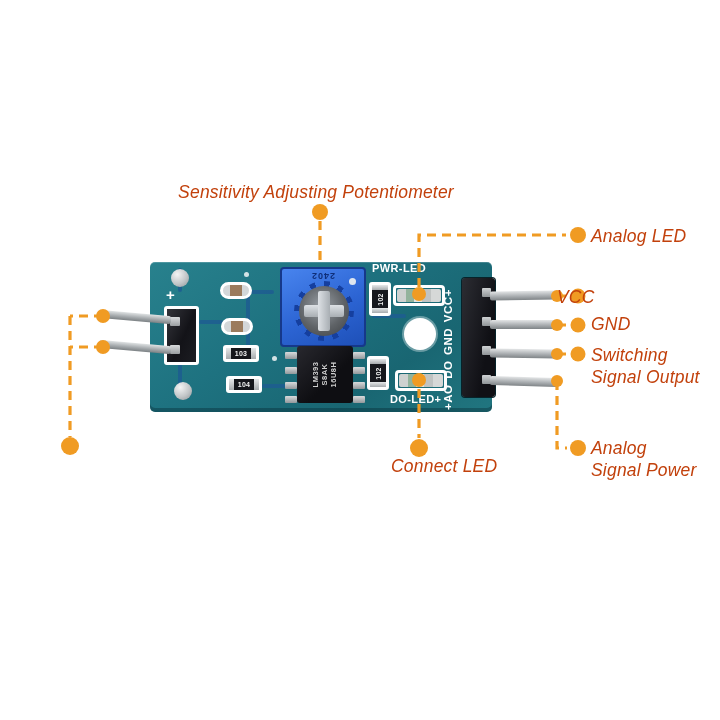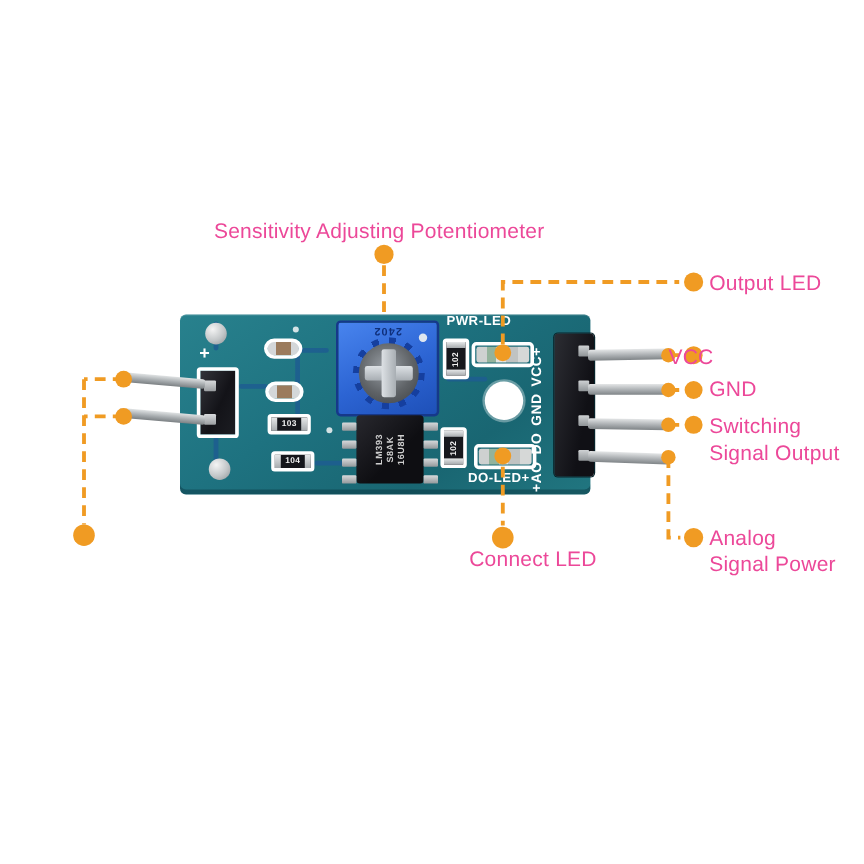--- a/index.html
+++ b/index.html
@@ -2,22 +2,22 @@
 <html><head>
 <meta charset="utf-8">
 <style>
   html,body{margin:0;padding:0;background:#ffffff;}
   .canvas{
     position:relative;width:720px;height:720px;background:#ffffff;overflow:hidden;
     font-family:"Liberation Sans", sans-serif;
   }
   
   .ann-label{
-    position:absolute;color:#ec4899;font-size:17.5px;line-height:22px;
-    white-space:pre-line;letter-spacing:.2px;z-index:11;
+    position:absolute;color:#c2410c;font-size:17.5px;line-height:22px;
+    white-space:pre-line;letter-spacing:.2px;z-index:11;font-style:italic;
   }
   .ann-center{text-align:center;}
   
   .pcb{
     position:absolute;left:150px;top:262px;width:342px;height:150px;
     background:linear-gradient(145deg,#28818d 0%,#1e7280 40%,#196672 72%,#217680 100%);
     border-radius:5px;z-index:1;
     box-shadow:inset 0 -4px 0 rgba(0,20,30,.30), inset 0 1px 0 rgba(255,255,255,.18);
   }
   .trace{position:absolute;background:#1d5d90;opacity:.85;border-radius:2px;}
@@ -234,21 +234,21 @@
       <circle cx="578" cy="448" r="8"></circle>
       <circle cx="103" cy="316" r="7"></circle>
       <circle cx="103" cy="347" r="7"></circle>
       <circle cx="70" cy="446" r="9"></circle>
       <circle cx="419" cy="380" r="7"></circle>
       <circle cx="419" cy="448" r="9"></circle>
     </g>
   </svg>
 
   <div class="ann-label ann-center" style="left:166px;top:181px;width:300px;">Sensitivity Adjusting Potentiometer</div>
-  <div class="ann-label" style="left:591px;top:225px;">Output LED</div>
+  <div class="ann-label" style="left:591px;top:225px;">Analog LED</div>
   <div class="ann-label" style="left:557px;top:286px;">VCC</div>
   <div class="ann-label" style="left:591px;top:313px;">GND</div>
   <div class="ann-label" style="left:591px;top:344px;">Switching
 Signal Output</div>
   <div class="ann-label" style="left:591px;top:437px;">Analog
 Signal Power</div>
   <div class="ann-label" style="left:391px;top:455px;">Connect LED</div>
 </div>
 
 </body></html>

